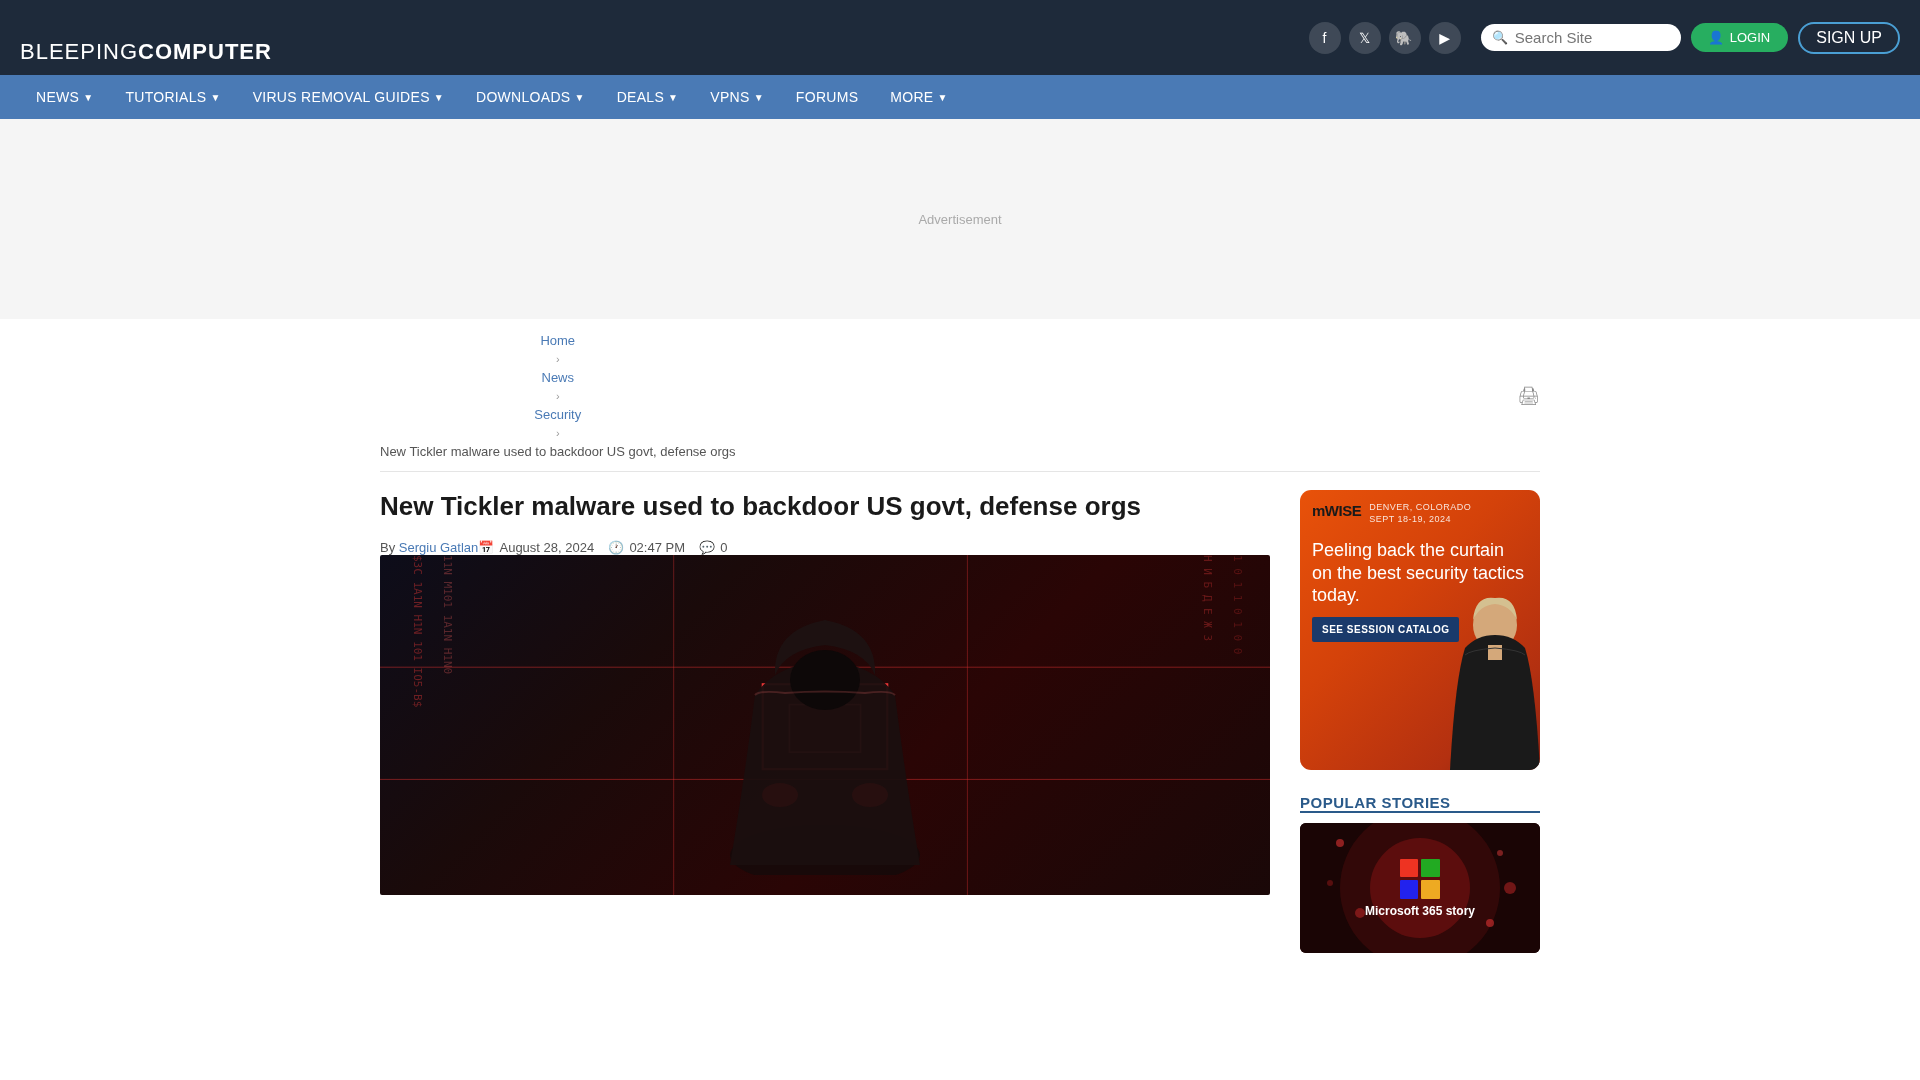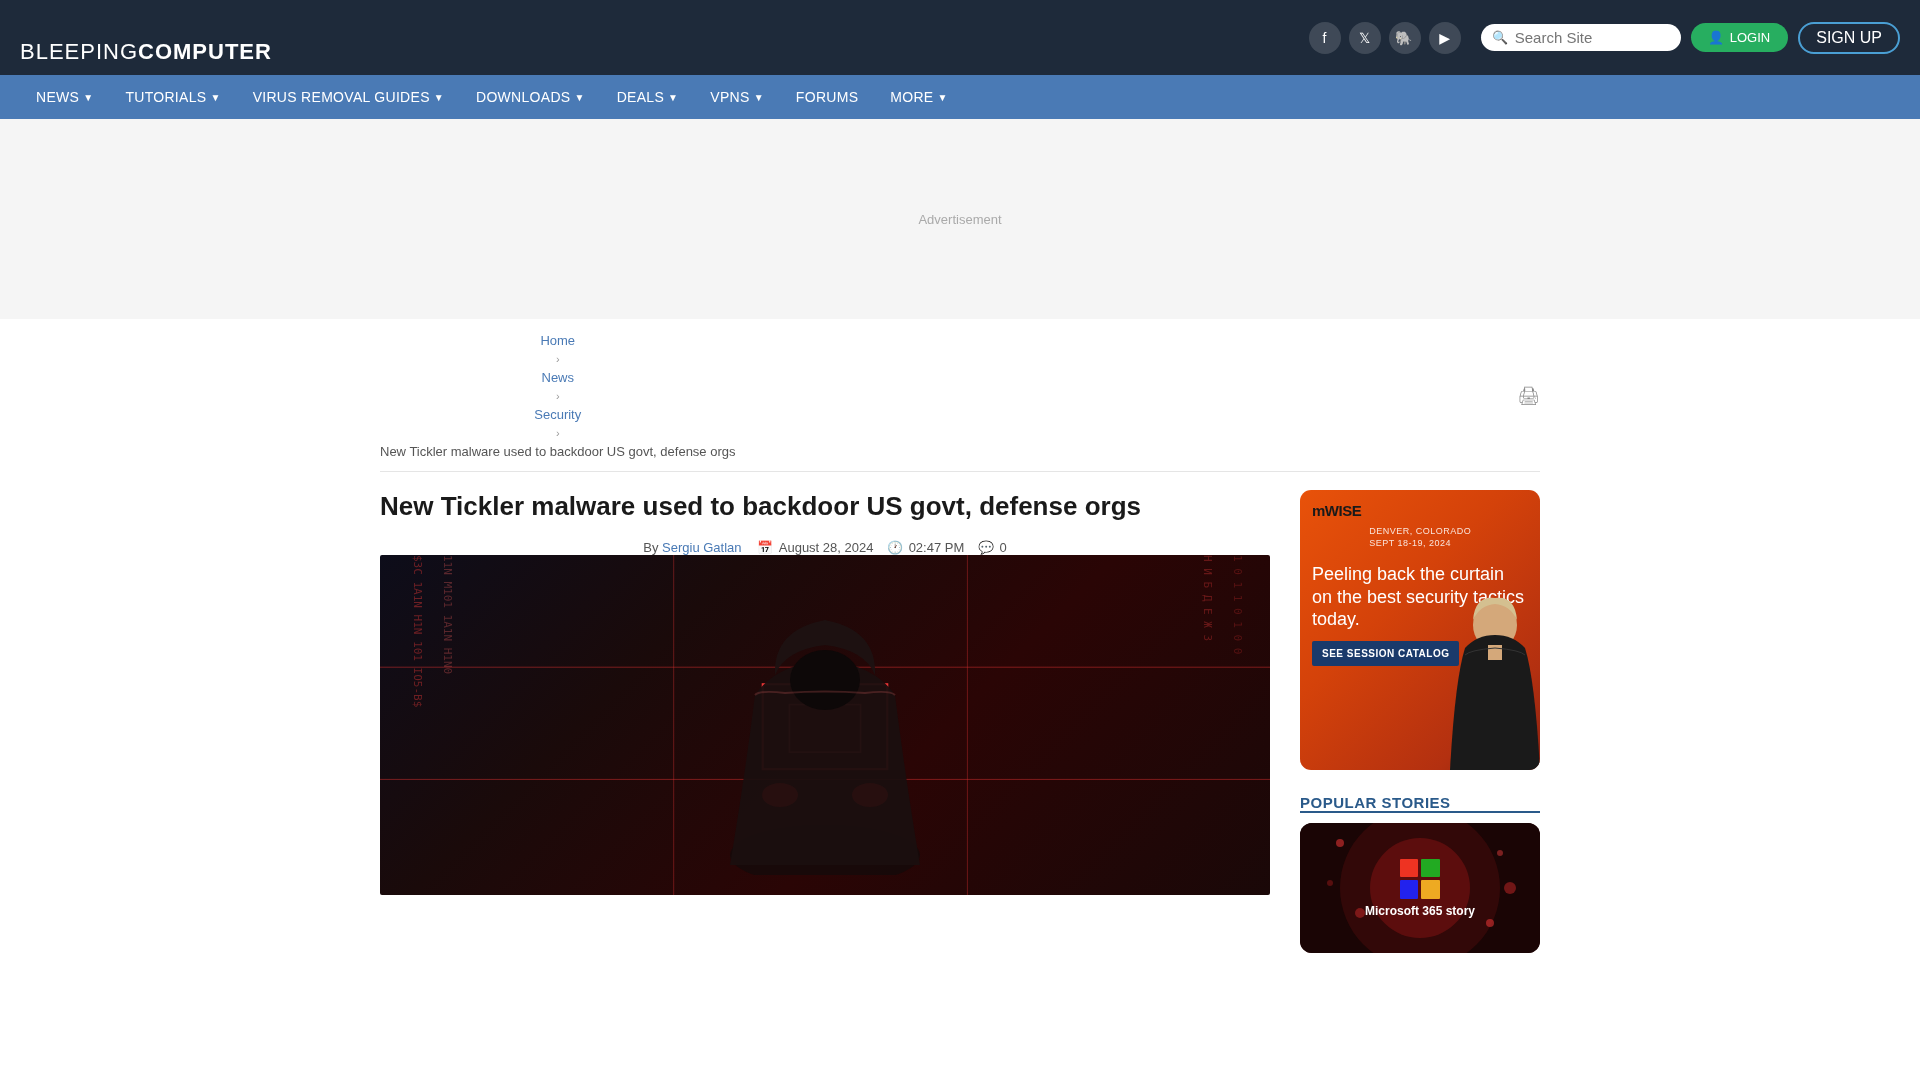--- a/index.html
+++ b/index.html
@@ -156,24 +156,23 @@
     .article-title {
       font-size: 26px;
       font-weight: 700;
       color: #1a1a1a;
       line-height: 1.3;
       margin-bottom: 16px;
     }
     .article-meta {
       display: flex;
       align-items: center;
-      justify-content: center;
+      justify-content: flex-start;
       font-size: 13px;
       color: #555;
-      gap: 16px;
     }
     .article-meta .author a { color: #4a7ab5; text-decoration: none; }
     .meta-right {
       display: flex;
       align-items: center;
       gap: 14px;
     }
     .meta-date, .meta-time, .meta-comments {
       display: flex;
       align-items: center;
@@ -230,21 +229,20 @@
       gap: 8px;
       margin-bottom: 8px;
     }
     .ad-logo-mwise { font-size: 15px; font-weight: 900; color: #1a1a1a; letter-spacing: -0.5px; }
     .ad-location {
       color: rgba(255,255,255,0.85);
       font-size: 9px;
       text-transform: uppercase;
       letter-spacing: 0.5px;
       line-height: 1.3;
-      margin-top: 24px;
     }
     .ad-tagline {
       color: #fff;
       font-size: 18px;
       font-weight: 400;
       line-height: 1.25;
       margin: 6px 0 10px;
     }
     .ad-cta-btn {
       background: #1a3a6b;
@@ -276,21 +274,21 @@
       text-transform: uppercase;
       letter-spacing: 0.5px;
       margin-bottom: 10px;
       padding-bottom: 0;
       border-bottom: 2px solid #2a5a8a;
     }
     .popular-story-img {
       width: 100%;
       height: 130px;
       background: linear-gradient(135deg, #1a0505 0%, #3a0808 40%, #2a0505 100%);
-      border-radius: 12px;
+      border-radius: 6px;
       display: flex;
       align-items: center;
       justify-content: center;
       overflow: hidden;
       position: relative;
     }
     .ms365-logo {
       display: flex;
       flex-direction: column;
       align-items: center;

